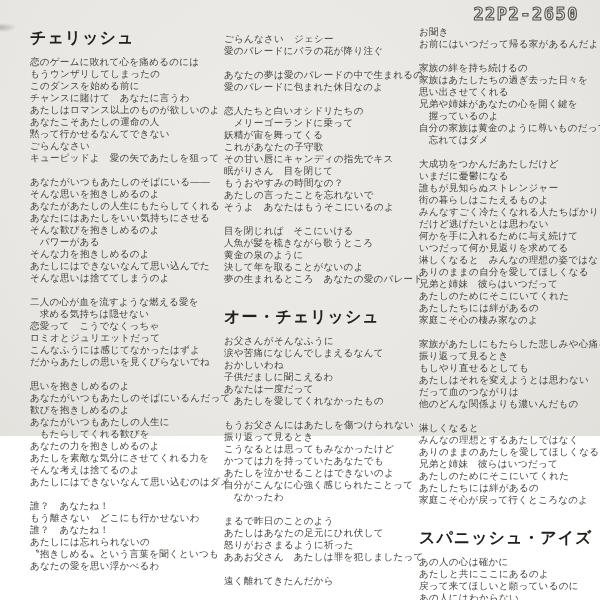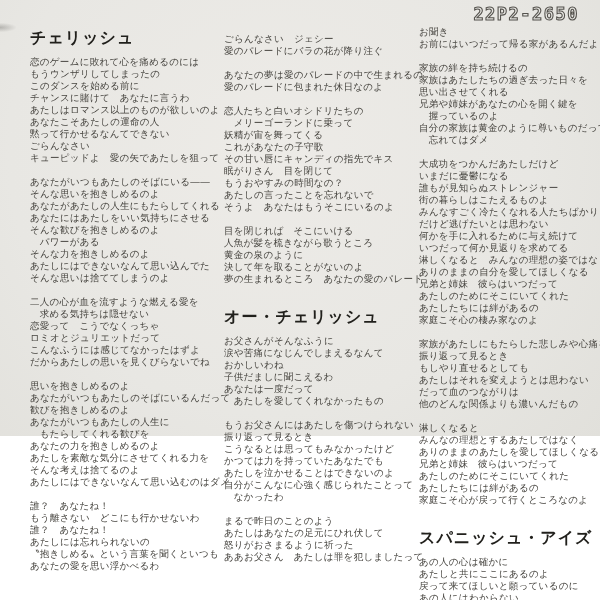--- a/index.html
+++ b/index.html
@@ -162,20 +162,21 @@
         <div class="line">自分がこんなに心強く感じられたことって</div>
         <div class="line">　なかったわ</div>
       </div>
       <div class="stanza">
         <div class="line">まるで昨日のことのよう</div>
         <div class="line">あたしはあなたの足元にひれ伏して</div>
         <div class="line">怒りがおさまるように祈った</div>
         <div class="line">ああお父さん　あたしは罪を犯しましたって</div>
       </div>
       <div class="stanza">
+        <div class="line">遠く離れてきたんだから</div>
       </div>
     </div>
   <div class="col col3">
       <div class="stanza">
         <div class="line">お聞き</div>
         <div class="line">お前にはいつだって帰る家があるんだよ</div>
       </div>
       <div class="stanza">
         <div class="line">家族の絆を持ち続けるの</div>
         <div class="line">家族はあたしたちの過ぎ去った日々を</div>

